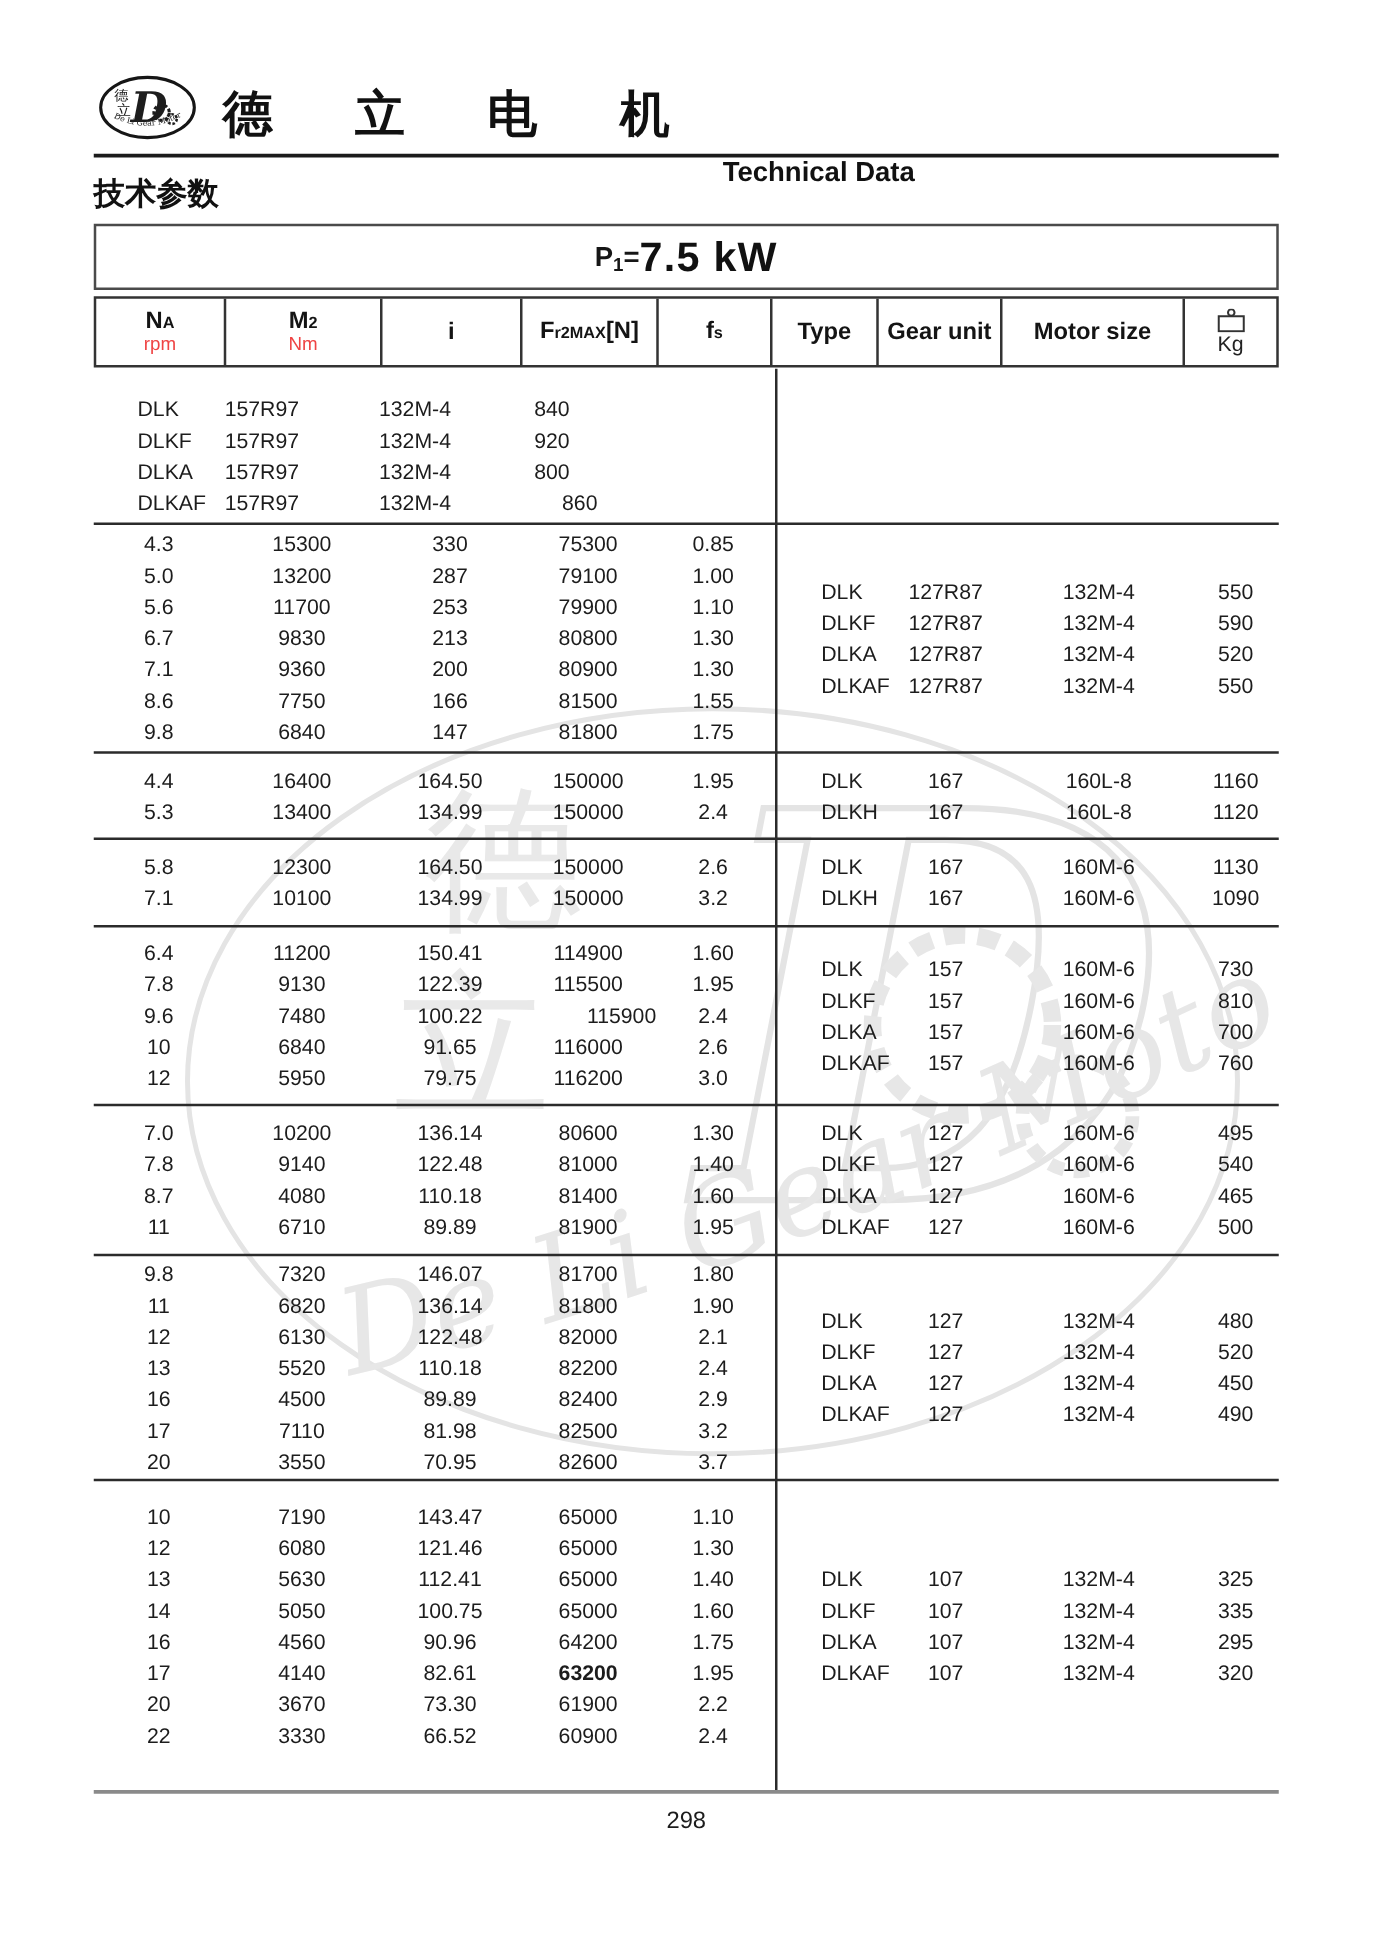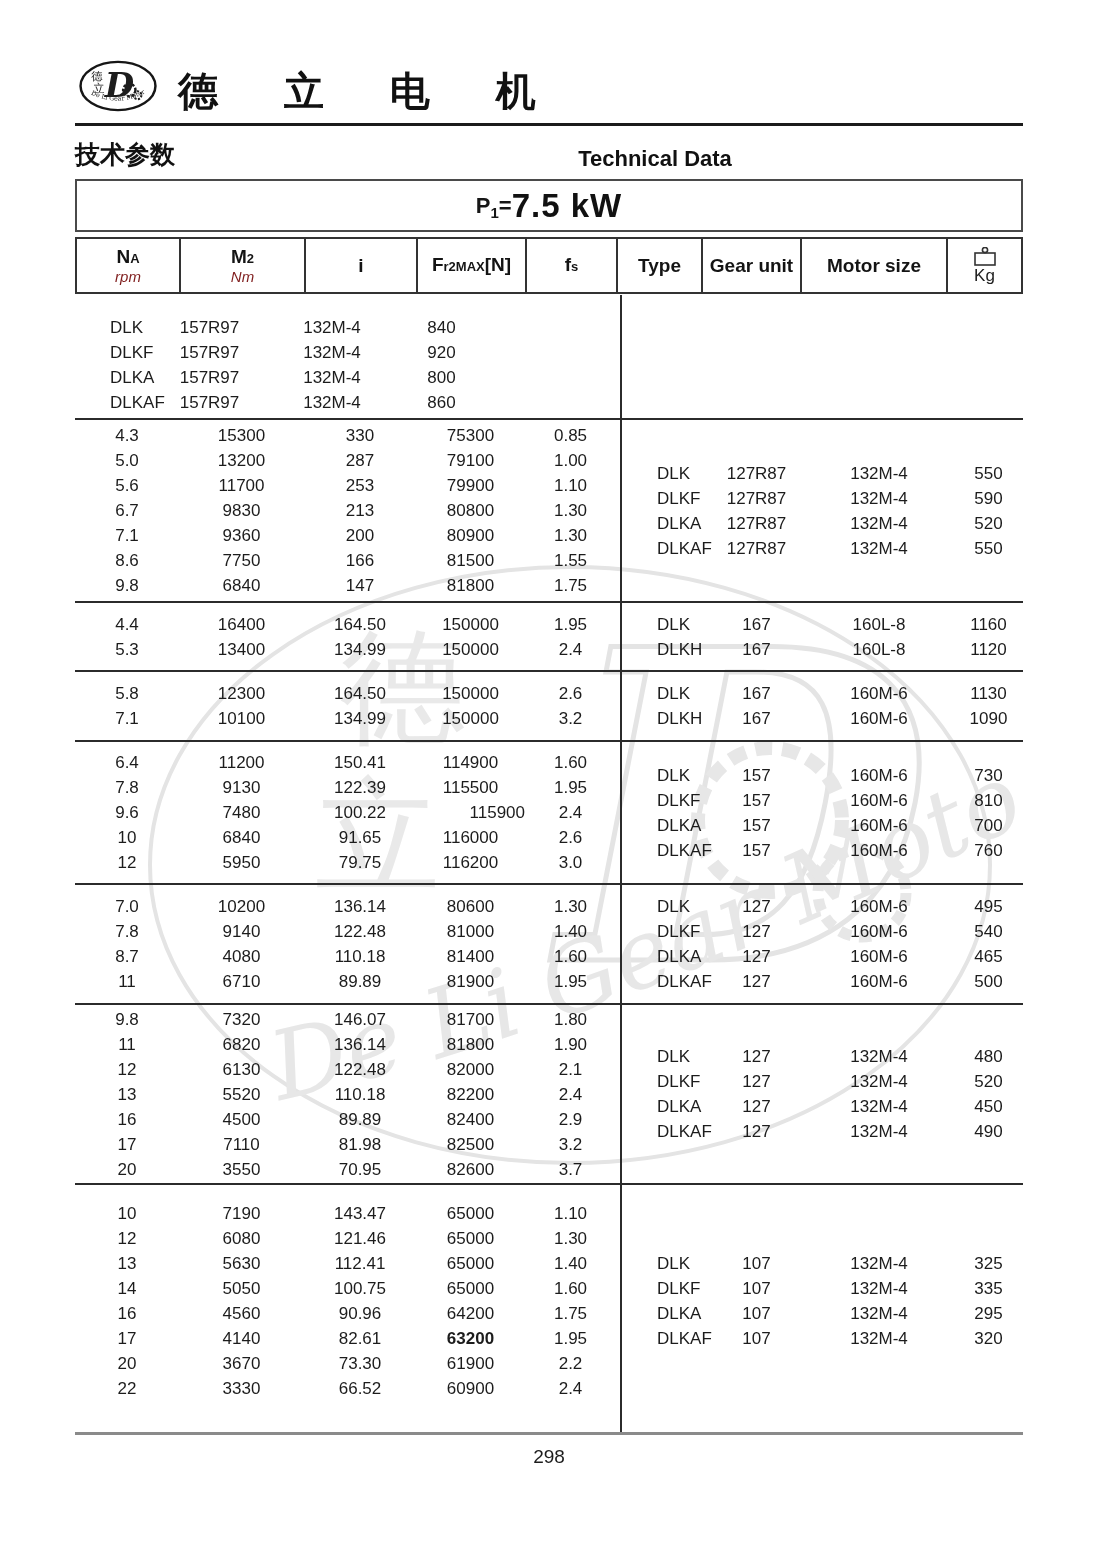--- a/index.html
+++ b/index.html
@@ -8,38 +8,38 @@
 
   
   .watermark{position:absolute;left:130px;top:555px;width:900px;height:650px;pointer-events:none;}
 
   
   .logo{position:absolute;left:79px;top:60px;width:78px;height:52px;}
   .brand{position:absolute;left:178px;top:64px;font-family:"DejaVu Serif","Liberation Serif",serif;
          font-weight:900;font-size:40px;letter-spacing:26px;white-space:nowrap;color:#111;}
   .rule-top{position:absolute;left:75px;top:123px;width:948px;height:3px;background:#1b1b1b;}
   .cn-sub{position:absolute;left:75px;top:138px;font-size:25px;font-weight:700;color:#111;}
-  .en-sub{position:absolute;left:655px;top:146px;transform:translateX(-50%);font-size:22px;font-weight:700;color:#111;}
+  .en-sub{position:absolute;left:655px;top:125px;transform:translateX(-50%);font-size:22px;font-weight:700;color:#111;}
 
   
   .power-box{position:absolute;left:75px;top:179px;width:948px;height:53px;border:2px solid #4a4a4a;
              box-sizing:border-box;display:flex;align-items:center;justify-content:center;}
   .p-small{font-size:22px;font-weight:800;color:#161616;}
   .p-sub{font-size:15px;font-weight:800;color:#161616;align-self:flex-end;padding-bottom:9px;}
   .p-big{font-size:33px;font-weight:900;letter-spacing:1px;color:#111;}
 
   
   .thead{position:absolute;left:75px;top:237px;width:948px;height:57px;border:2px solid #333;
          box-sizing:border-box;display:flex;background:#fff;}
   .hcell{box-sizing:border-box;border-right:2px solid #333;display:flex;flex-direction:column;
          justify-content:center;align-items:center;}
   .hcell:last-child{border-right:none;}
   .hmain{font-weight:700;font-size:19px;line-height:20px;color:#141414;}
   .hsub{font-size:13px;font-weight:700;}
-  .hunit{font-size:15px;line-height:16px;font-weight:400;color:#7f1d1d;font-style:italic;}
+  .hunit{font-size:15px;line-height:16px;font-weight:400;color:#ef4444;}
   .kgicon{display:block;margin-bottom:1px;}
   .hkg{font-size:17px;line-height:18px;font-weight:400;color:#222;}
 
   
   .tbody{position:absolute;left:75px;top:295px;width:948px;height:1138px;}
   .vline{position:absolute;left:545px;top:0;width:2px;height:100%;background:#2b2b2b;}
   .group{display:flex;align-items:center;box-sizing:border-box;border-bottom:2px solid #2b2b2b;}
   .group.first{align-items:flex-start;padding-top:20px;}
   .group.last{border-bottom:none;padding-bottom:16px;}
   .lblock{width:547px;flex:none;}
@@ -150,21 +150,21 @@
           <div class="drow">
             <span class="dcell type" style="width: 85px;">DLKA</span>
             <span class="dcell" style="width: 99px;">157R97</span>
             <span class="dcell" style="width: 146px;">132M-4</span>
             <span class="dcell" style="width: 73px;">800</span>
           </div>
           <div class="drow">
             <span class="dcell type" style="width: 85px;">DLKAF</span>
             <span class="dcell" style="width: 99px;">157R97</span>
             <span class="dcell" style="width: 146px;">132M-4</span>
-            <span class="dcell" style="width: 73px;">860</span>
+            <span class="dcell" style="width: 73px; text-align: right;">860</span>
           </div>
         </div>
       </div>
       <div class="group" style="height: 183px;">
         <div class="lblock">
           <div class="drow">
             <span class="dcell" style="width: 104px;">4.3</span>
             <span class="dcell" style="width: 125px;">15300</span>
             <span class="dcell" style="width: 112px;">330</span>
             <span class="dcell" style="width: 109px;">75300</span>

